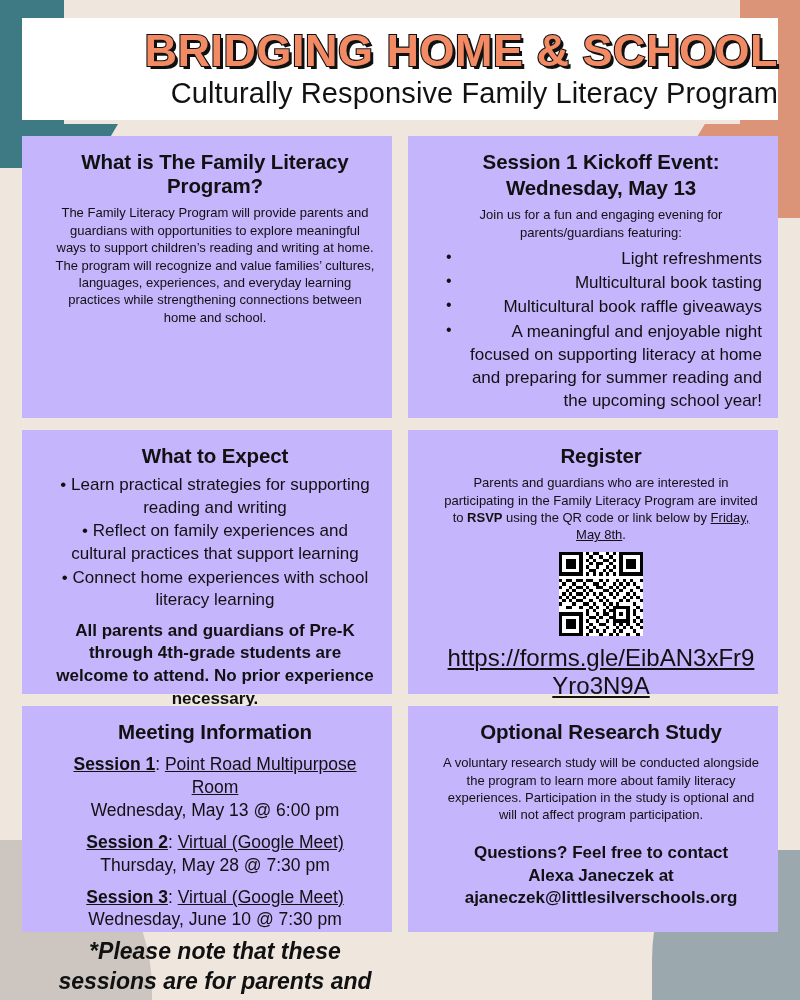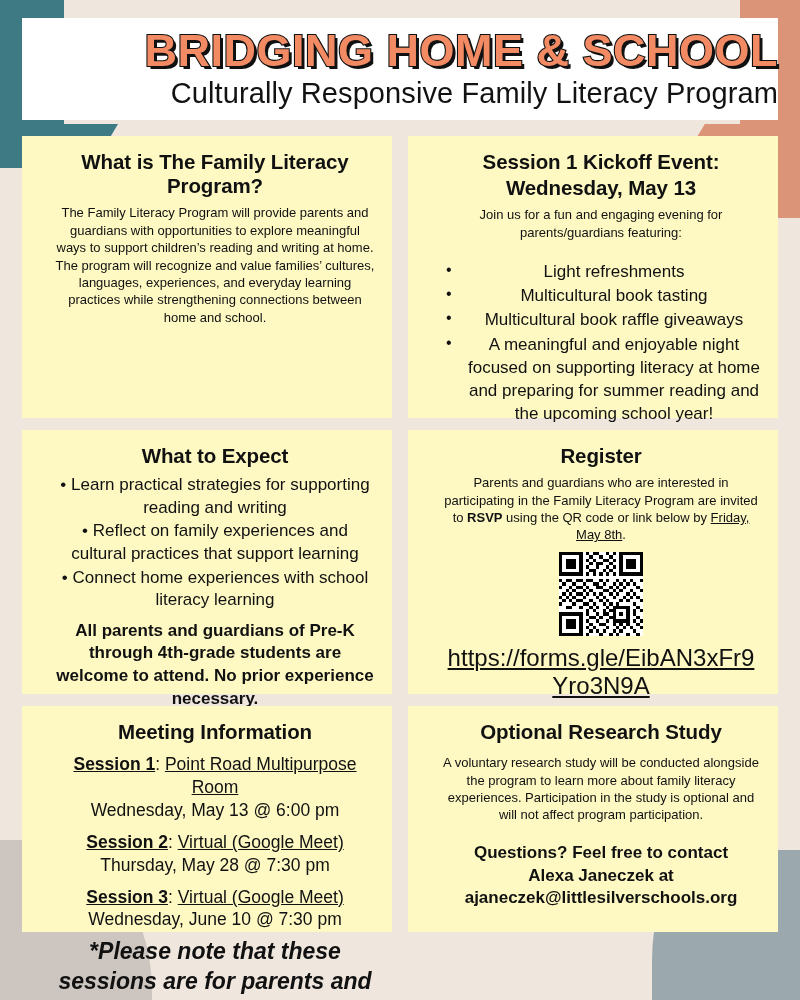--- a/index.html
+++ b/index.html
@@ -113,21 +113,21 @@
     left: 22px; top: 136px;
     width: 756px;
     z-index: 5;
     display: grid;
     grid-template-columns: 370px 370px;
     grid-auto-rows: min-content;
     column-gap: 16px;
     row-gap: 12px;
   }
   .card {
-    background: #fef9c3;
+    background: #c4b5fd;
     padding: 12px 16px 14px 32px;
     box-sizing: border-box;
     text-align: center;
     color: #111111;
   }
   .card-r1 { height: 282px; }
   .card-r2 { height: 264px; }
   .card-r3 { height: 226px; }
 
   .card-title {
@@ -155,23 +155,23 @@
     font-size: 23px;
     font-weight: 700;
     font-style: italic;
     line-height: 1.3;
     margin: 6px 0 0 0;
   }
 
   
   .bullets {
     list-style: none;
-    margin: 19px 0 0 0;
+    margin: 6px 0 0 0;
     padding: 0;
-    text-align: center;
+    text-align: right;
     font-size: 17px;
     line-height: 1.36;
   }
   .bullets li {
     position: relative;
     padding-left: 26px;
     margin-bottom: 1px;
   }
   .bullets li::before {
     content: "\2022";

